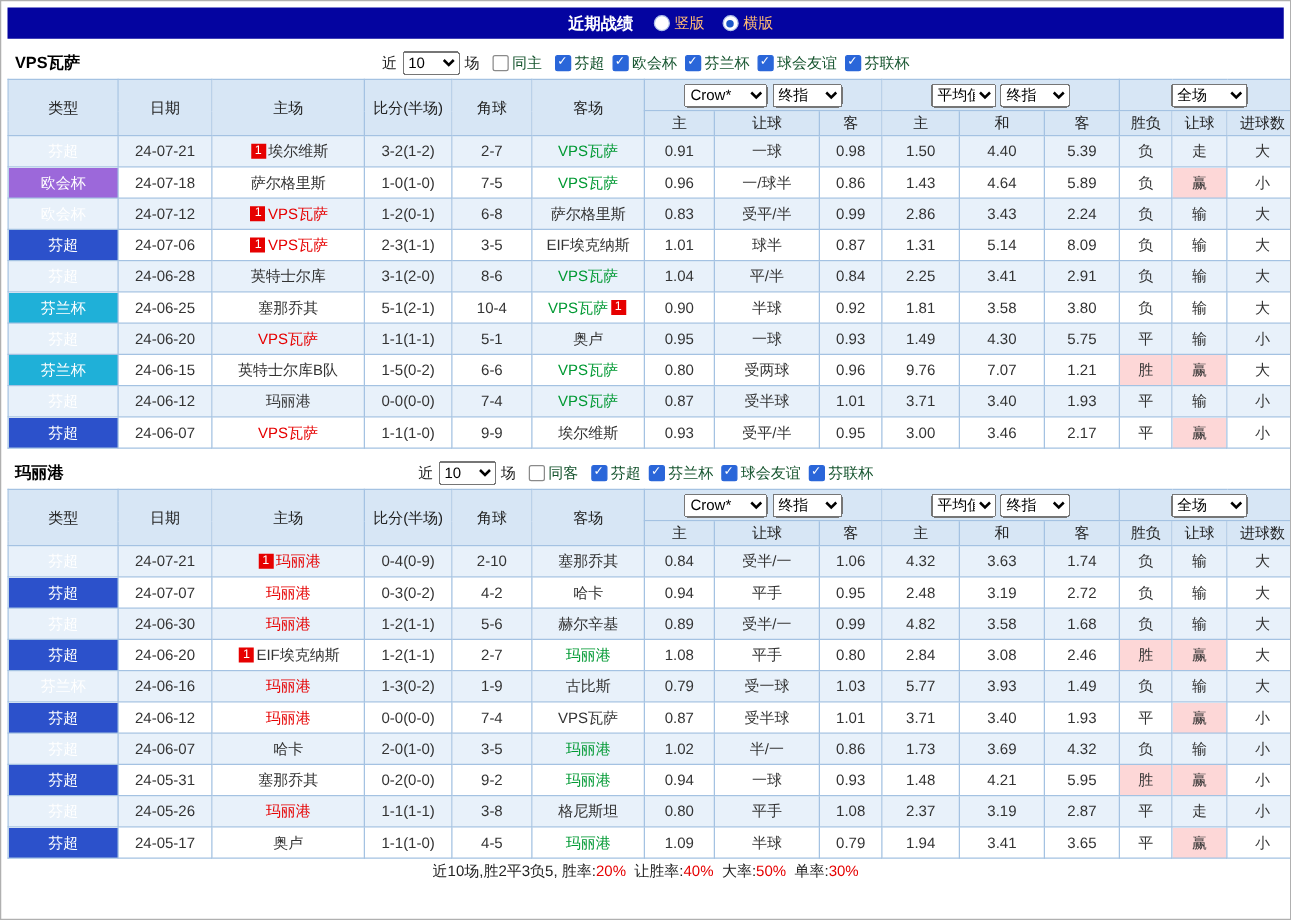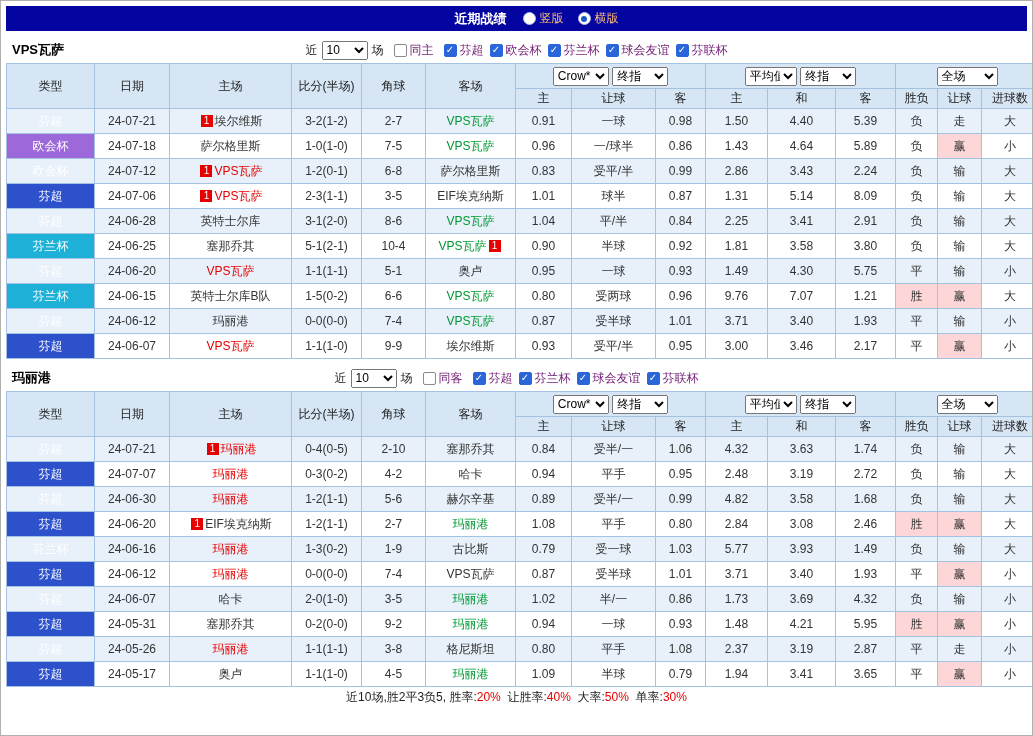--- a/index.html
+++ b/index.html
@@ -11,25 +11,25 @@
   .radio-item{display:inline-flex;align-items:center;gap:4px;color:#fdba74;font-size:12px;cursor:pointer;}
   .rd{width:11px;height:11px;border-radius:50%;background:#fff;border:1px solid #aebfe8;display:inline-flex;align-items:center;justify-content:center;}
   .rd.checked::after{content:"";width:6px;height:6px;border-radius:50%;background:#1a56c8;}
   .section{margin-bottom:6px;}
   .section-header{position:relative;height:26px;display:flex;align-items:center;justify-content:center;}
   .team-name{position:absolute;left:6px;font-size:13px;font-weight:bold;color:#000;}
   .filters{display:flex;align-items:center;gap:4px;font-size:12px;color:#222;}
   .checklist{display:inline-flex;align-items:center;}
   .sel{font-size:12px;height:19px;}
   .sel-count{width:46px;}
-  .sel-bookmaker{width:56px;}
+  .sel-bookmaker{width:67px;}
   .sel-time{width:56px;}
   .sel-avg{width:52px;}
   .sel-scope{width:61px;}
-  .chk{display:inline-flex;align-items:center;gap:3px;margin-left:6px;cursor:pointer;font-size:12px;color:#701a75;}
+  .chk{display:inline-flex;align-items:center;gap:3px;margin-left:6px;cursor:pointer;font-size:12px;color:#14532d;}
   .cb{width:13px;height:13px;box-sizing:border-box;border:1px solid #8a8a8a;border-radius:2px;background:#fff;display:inline-flex;align-items:center;justify-content:center;}
   .cb.checked{background:#2a66d9;border-color:#2a66d9;}
   .cb.checked::after{content:"\2713";color:#fff;font-size:10px;font-weight:bold;line-height:1;}
   table.stats{width:100%;border-collapse:collapse;table-layout:fixed;font-size:12px;}
   .stats th,.stats td{border:1px solid #a4c2e2;text-align:center;padding:0;overflow:hidden;white-space:nowrap;}
   .stats thead th{background:#d7e6f5;color:#222;font-weight:normal;}
   .stats thead .group-row th{height:24px;}
   .stats thead .sub-row th{height:19px;}
   .stats tbody td{height:24px;color:#333;}
   .stats tbody tr:nth-child(odd) td{background:#e8f1fa;}
@@ -410,21 +410,21 @@
           <th>胜负</th>
           <th>让球</th>
           <th>进球数</th>
         </tr>
       </thead>
       <tbody>
           <tr>
     <td class="c-league lg-blue">芬超</td>
     <td class="c-date">24-07-21</td>
     <td class="c-home"><span class="badge">1</span><span class="t-red">玛丽港</span></td>
-    <td class="c-score">0-4(0-5)</td>
+    <td class="c-score">0-4(0-9)</td>
     <td class="c-corner">2-10</td>
     <td class="c-away"><span class="t-black">塞那乔其</span></td>
     <td class="c-odd">0.84</td>
     <td class="c-odd">受半/一</td>
     <td class="c-odd">1.06</td>
     <td class="c-odd">4.32</td>
     <td class="c-odd">3.63</td>
     <td class="c-odd">1.74</td>
     <td class="c-res r-red">负</td>
     <td class="c-res r-blue">输</td>

